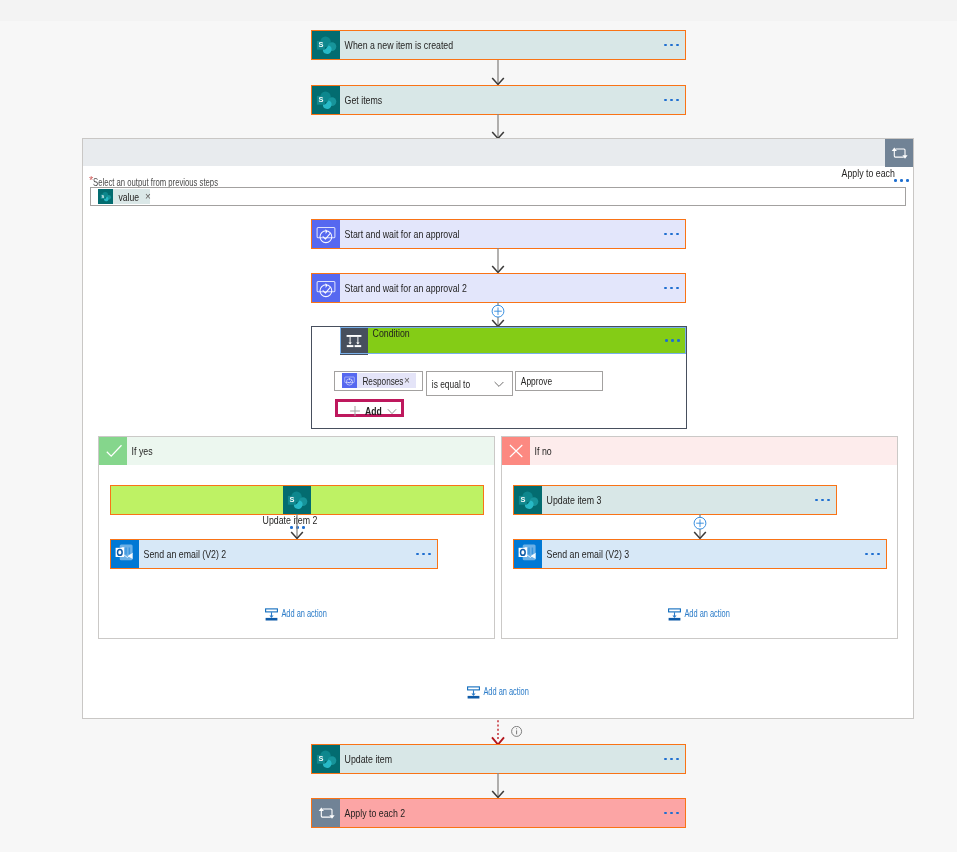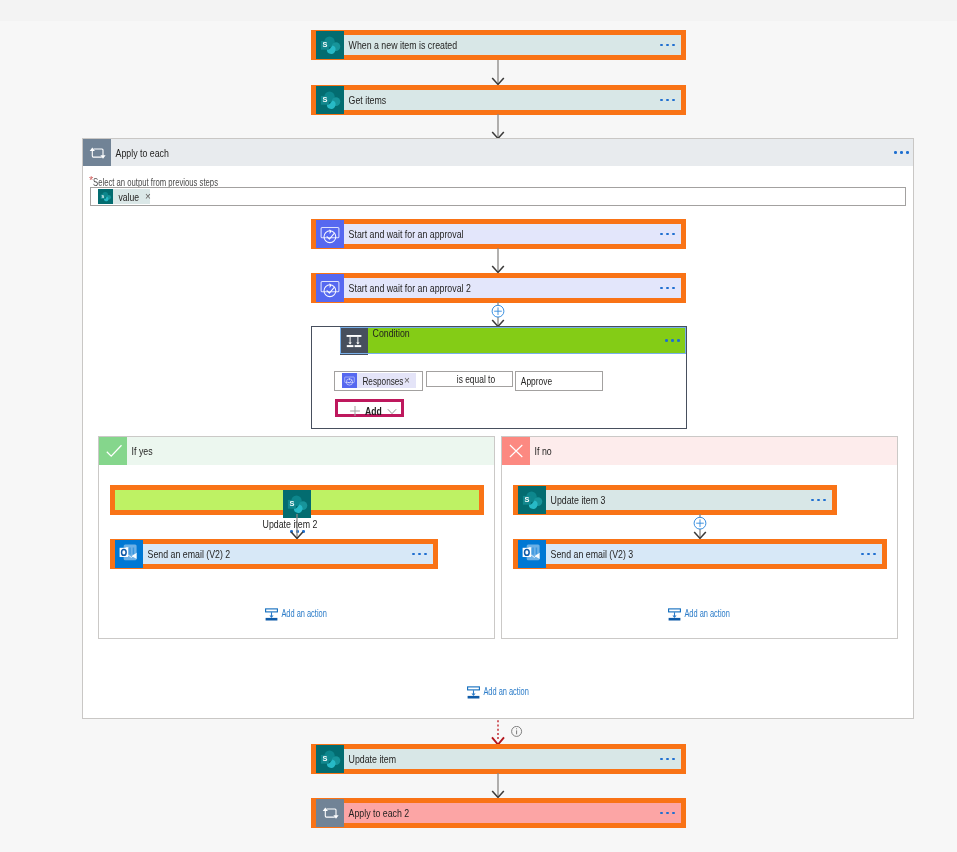--- a/index.html
+++ b/index.html
@@ -2,31 +2,31 @@
 <html><head>
 <meta charset="utf-8">
 <style>
   html,body{margin:0;padding:0;}
   body{width:957px;height:852px;background:#f7f7f7;font-family:"Liberation Sans",sans-serif;overflow:hidden;position:relative;}
   .topstrip{position:absolute;left:0;top:0;width:957px;height:21px;background:#f3f3f3;}
   .abs{position:absolute;}
 
   
   .card{position:absolute;display:flex;align-items:center;box-sizing:border-box;
-        border:5px solid #f97316;}
+        border:1px solid #f97316;}
   .card .ico{width:28px;height:28px;flex:0 0 28px;display:flex;align-items:center;justify-content:center;}
   .card .ttl{flex:1;font-size:11.5px;color:#201f1e;padding-left:6px;transform:scaleX(0.765);transform-origin:left center;white-space:nowrap;}
   .menu{width:28px;display:flex;align-items:center;justify-content:flex-start;gap:3.6px;padding-left:7px;box-sizing:border-box;}
   .menu i{display:block;width:2.6px;height:2.6px;border-radius:50%;background:#1f6fd0;}
 
   .arrow{position:absolute;}
 
   
   .scope{position:absolute;box-sizing:border-box;background:#fff;border:1px solid #c9c7c5;}
-  .scope-hdr{display:flex;align-items:center;height:27px;background:#e8ebee;}
+  .scope-hdr{display:flex;align-items:flex-end;height:27px;background:#e8ebee;flex-direction:column;}
 
   .req{color:#a4262c;}
   .fieldlabel{font-size:11px;color:#4a4a4a;display:inline-block;transform:scaleX(0.70);transform-origin:left center;white-space:nowrap;}
   .tokenbox{box-sizing:border-box;background:#fff;border:1px solid #a3a1a0;}
   .token{display:inline-flex;align-items:center;background:#dbe8e8;height:15px;}
   .token .tico{width:15px;height:15px;}
   .token .tlbl{font-size:11px;color:#252423;padding:0 0 0 7px;width:25px;box-sizing:content-box;display:inline-block;transform:scaleX(0.78);transform-origin:left center;white-space:nowrap;overflow:visible;}
   .token .tx{font-size:10px;color:#605e5c;padding-left:0px;padding-right:0px;line-height:1;}
 
   .branch{position:absolute;box-sizing:border-box;background:#fff;border:1px solid #cbc9c7;}
@@ -246,21 +246,21 @@
   <span class="fieldbox" style="position:absolute;left:0;top:0;width:89px;height:20px;box-sizing:border-box;background:#fff;border:1px solid #a3a1a0;"></span>
   <span class="pill" style="position:absolute;left:8px;top:2px;height:15px;">
     <span class="pico">
         <svg width="15" height="15" style="display:block">
           <use href="#i-approvals"></use>
         </svg>
       </span>
     <span class="plbl">Responses</span>
     <span class="px">×</span>
   </span>
-  <span class="sel" style="position:absolute;left:92px;top:0;width:87px;height:16px;padding-left:25px;">
+  <span class="sel" style="position:absolute;left:92px;top:0;width:87px;height:25px;">
     <span>is equal to</span>
     <svg width="14" height="14" style="margin-right:6px;">
         <path d="M2.6 5.0 L7 9.4 L11.4 5.0" stroke="#605e5c" stroke-width="0.9" fill="none"></path>
       </svg>
   </span>
   <span class="txtf" style="position:absolute;left:181px;top:0;width:88px;height:20px;">
     <span>Approve</span>
   </span>
 </div>
 

